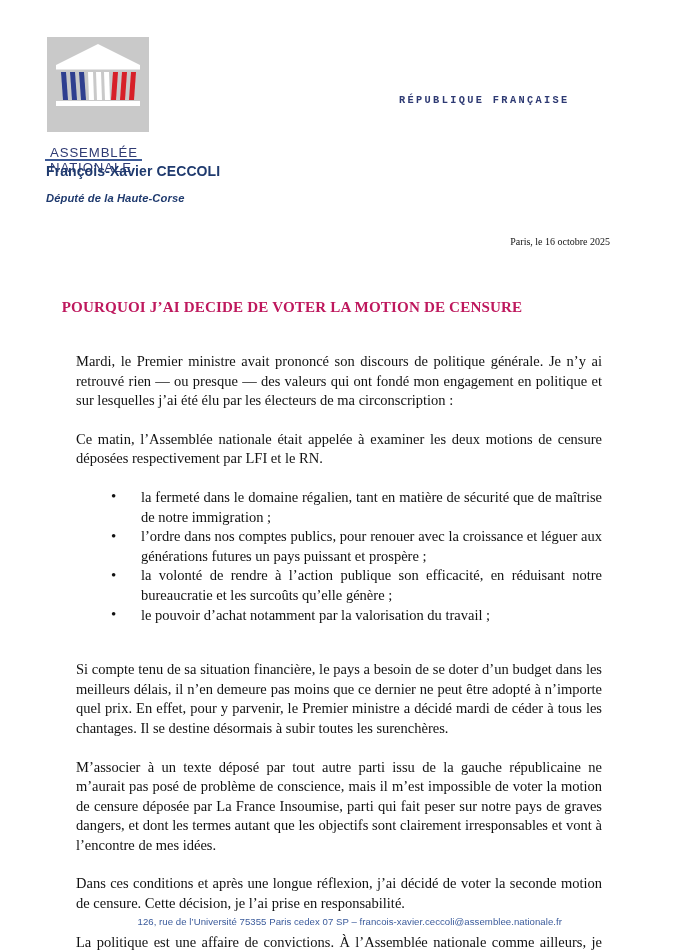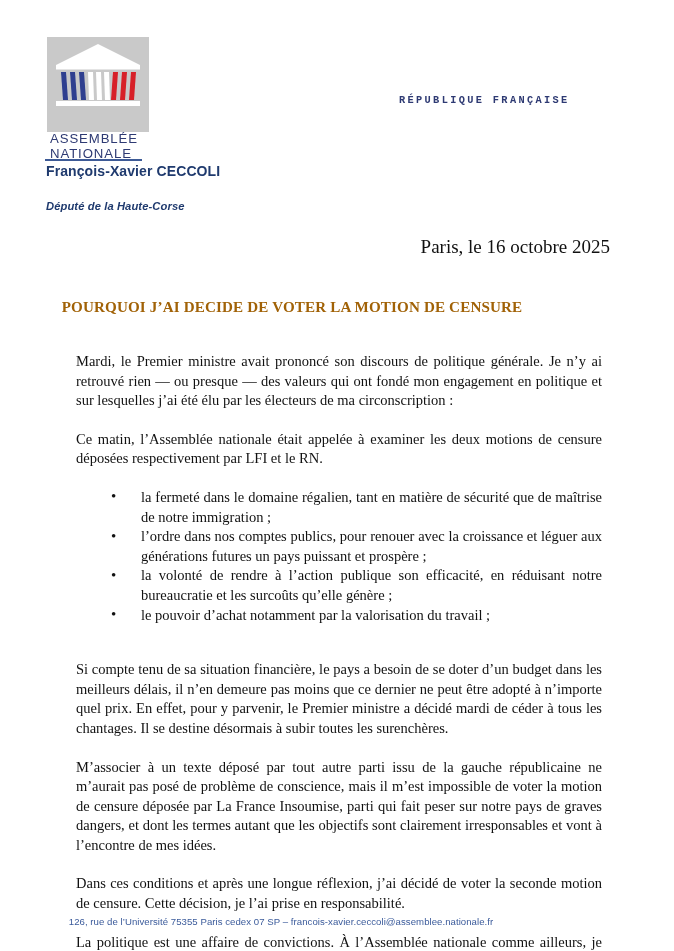--- a/index.html
+++ b/index.html
@@ -51,21 +51,21 @@
   .logo-svg { display: block; }
 
   .logo-words {
     font-family: "Liberation Sans", "DejaVu Sans", sans-serif;
     color: #2e3a73;
     font-size: 13.2px;
     line-height: 14.5px;
     letter-spacing: 0.9px;
     text-align: left;
     padding-left: 3px;
-    padding-top: 0;
+    padding-top: 14px;
     font-weight: 400;
   }
 
   .republique {
     position: absolute;
     left: 399px;
     top: 93px;
     color: #2e3a73;
     font-family: Liberation Mono, monospace;
     font-weight: 700;
@@ -98,43 +98,42 @@
   .deputy-role {
     position: absolute;
     left: 46px;
     top: 192px;
     color: #1f3a6e;
     font-family: "Liberation Sans", "DejaVu Sans", sans-serif;
     font-weight: 700;
     font-style: italic;
     font-size: 11.2px;
     letter-spacing: 0.1px;
-    margin-top: 8px;
   }
 
   
   .dateline {
     position: absolute;
     right: 64px;
     top: 236px;
-    font-size: 19px;
+    font-size: 10px;
     color: #111111;
     white-space: nowrap;
   }
 
   .doc-title {
     position: absolute;
     left: 0;
     top: 299px;
     width: 584px;
     text-align: center;
     font-weight: 700;
     font-size: 15.1px;
     letter-spacing: 0.15px;
-    color: #a16207;
+    color: #be185d;
   }
 
   .content {
     position: absolute;
     left: 76px;
     top: 352px;
     width: 526px;
     font-size: 14.5px;
     line-height: 19.6px;
     text-align: justify;
@@ -170,21 +169,21 @@
     font-size: 15px;
     color: #111111;
   }
 
   
   .footer {
     position: absolute;
     left: 0;
     bottom: 24px;
     width: 562px;
-    text-align: center;
+    text-align: right;
     color: #3b5b9b;
     font-family: "Liberation Sans", "DejaVu Sans", sans-serif;
     font-size: 9.6px;
     letter-spacing: 0.05px;
   }
 </style>
 </head>
 <body>
 
 <div class="page">

